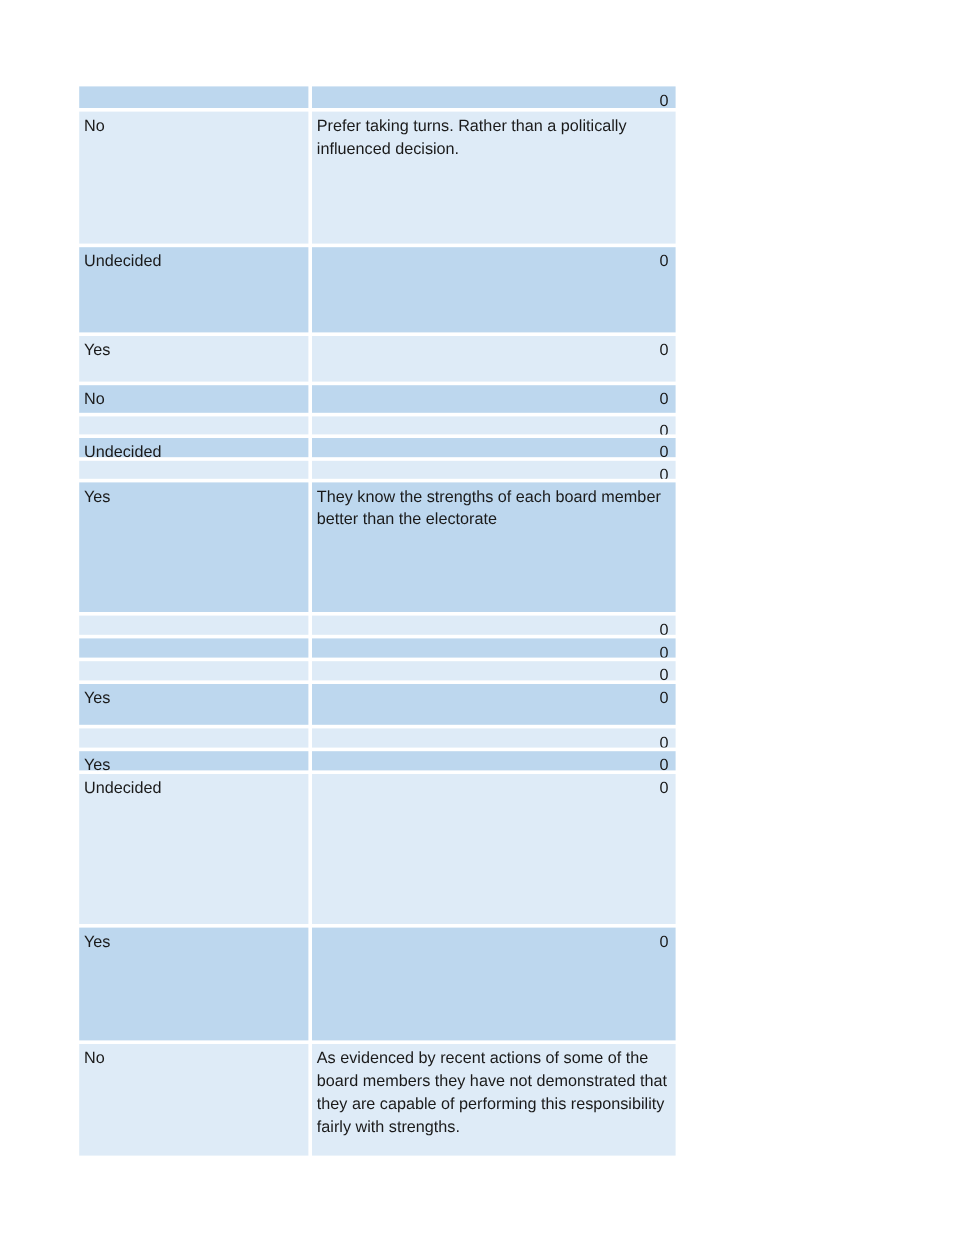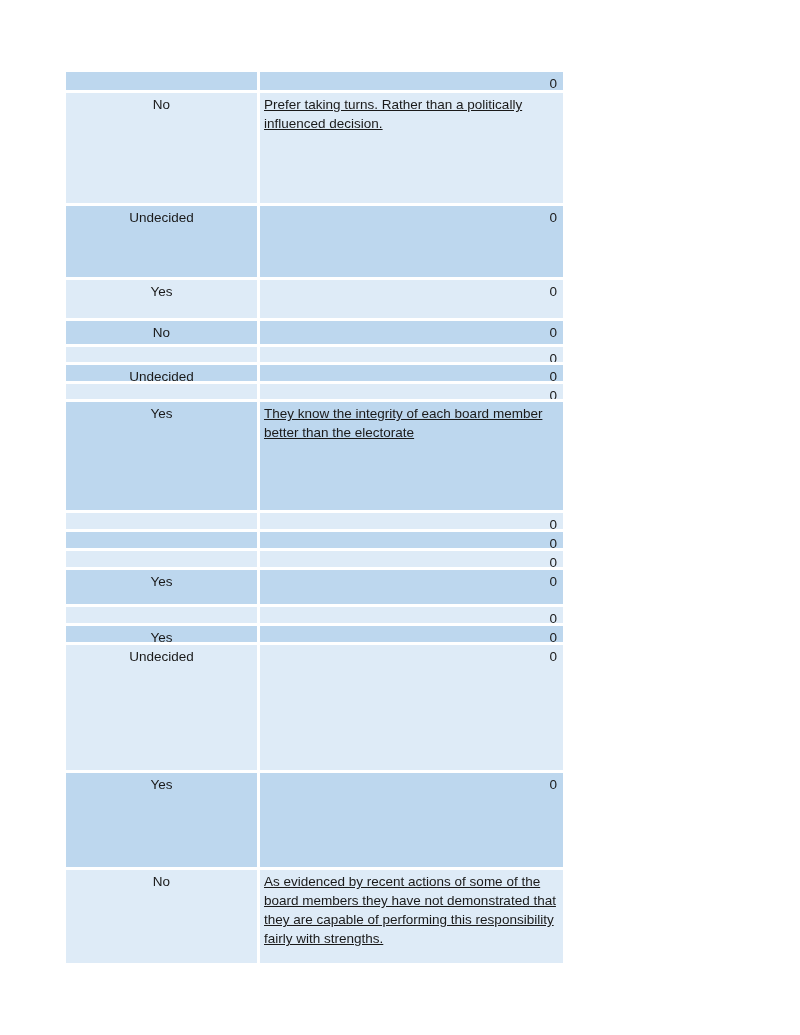--- a/index.html
+++ b/index.html
@@ -32,33 +32,32 @@
     box-sizing: border-box;
     font-size: 13.5px;
     line-height: 19px;
     color: #1a1a1a;
     padding: 2px 4px 2px 4px;
     overflow: hidden;
   }
   .cell.answer {
     width: 191px;
     flex: 0 0 191px;
-    text-align: center;
+    text-align: left;
   }
   .cell.value {
     width: 303px;
     flex: 0 0 303px;
   }
   .cell.value.align-right {
     text-align: right;
     padding-right: 6px;
   }
   .cell.value.align-left {
     text-align: left;
-    text-decoration: underline;
   }
   .shade-dark  { background: #bdd7ee; }
   .shade-light { background: #deebf7; }
 </style>
 </head>
 <body>
 
 <div class="page">
   <div class="survey-table" id="survey-table">
       <div class="t-row" style="height: 18px;">
@@ -88,21 +87,21 @@
       <div class="t-row" style="height: 16px;">
         <div class="cell answer shade-dark">Undecided</div>
         <div class="cell value shade-dark align-right">0</div>
       </div>
       <div class="t-row" style="height: 15px;">
         <div class="cell answer shade-light"></div>
         <div class="cell value shade-light align-right">0</div>
       </div>
       <div class="t-row" style="height: 108px;">
         <div class="cell answer shade-dark">Yes</div>
-        <div class="cell value shade-dark align-left">They know the integrity of each board member better than the electorate</div>
+        <div class="cell value shade-dark align-left">They know the strengths of each board member better than the electorate</div>
       </div>
       <div class="t-row" style="height: 16px;">
         <div class="cell answer shade-light"></div>
         <div class="cell value shade-light align-right">0</div>
       </div>
       <div class="t-row" style="height: 16px;">
         <div class="cell answer shade-dark"></div>
         <div class="cell value shade-dark align-right">0</div>
       </div>
       <div class="t-row" style="height: 16px;">

